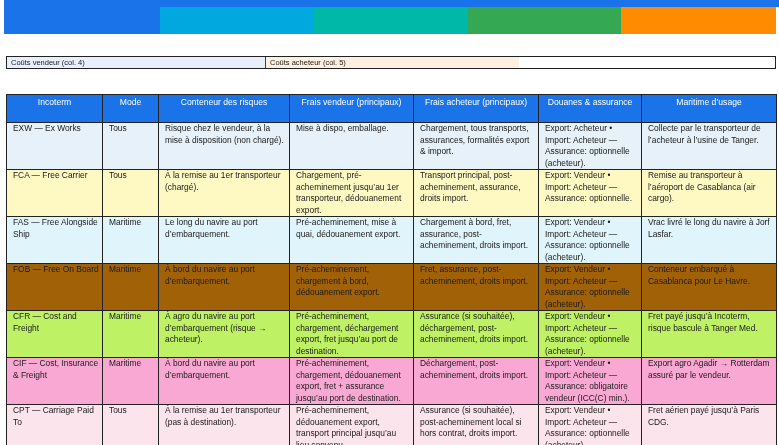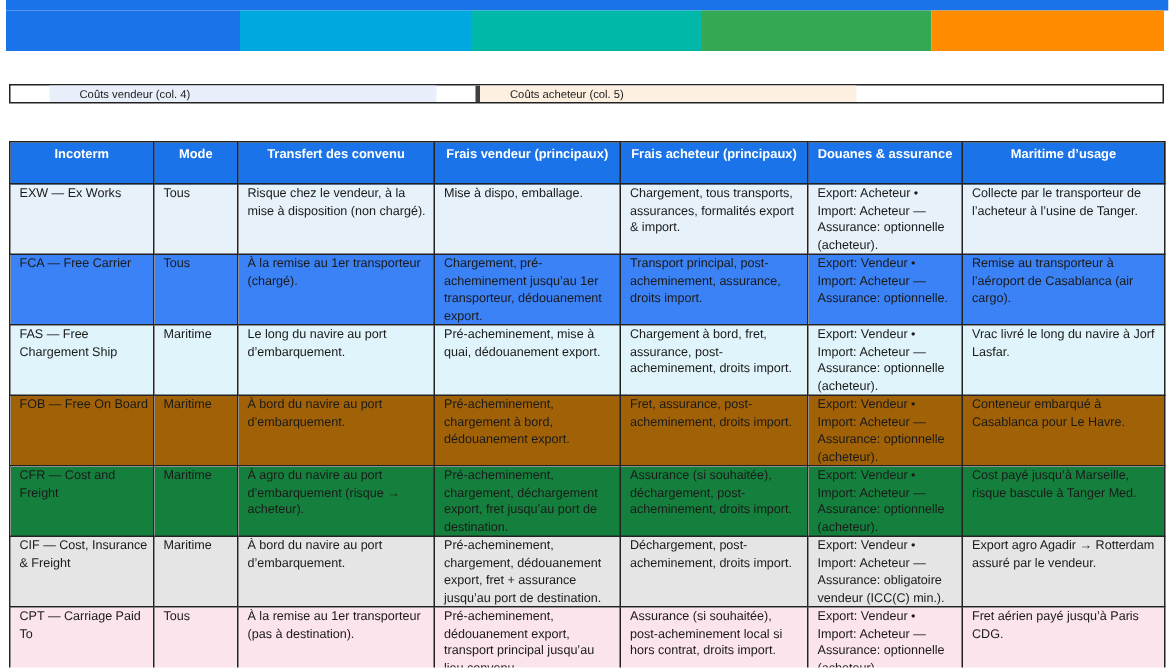--- a/index.html
+++ b/index.html
@@ -10,29 +10,29 @@
       color: #1a1a1a;
     }
     .topbar { position: absolute; left: 4px; top: 0; width: 775px; height: 7px; background: #1a73e8; }
     .band { position: absolute; top: 7px; height: 27px; display: flex; left: 4px; width: 772px; }
     .band div { height: 100%; }
     .legend {
       position: absolute; left: 6px; top: 56px; width: 770px; height: 13px;
       display: flex; border: 1px solid #222; box-sizing: border-box;
       font-size: 7.5px; line-height: 11px;
     }
-    .legend .lg { padding-left: 20px; box-sizing: border-box; white-space: nowrap; overflow: hidden; margin-left: 26px; }
-    .legend .lg + .lg { border-left: 3px solid #404040; }
+    .legend .lg { padding-left: 4px; box-sizing: border-box; white-space: nowrap; overflow: hidden; }
+    .legend .lg + .lg { border-left: 1px solid #404040; }
     table {
       position: absolute; left: 6px; top: 94px;
       border-collapse: collapse; table-layout: fixed; width: 770px;
       font-size: 8.4px; line-height: 11.5px;
     }
     th {
-      background: #1a73e8; color: #ffffff; font-weight: bold;
+      background: #1a73e8; color: #ffffff; font-weight: normal;
       font-size: 8.6px; line-height: 12px;
       height: 26px; vertical-align: top; padding: 1px 3px 0 3px;
       border: 1px solid #222; text-align: center;
     }
     td {
       vertical-align: top; padding: 0 3px 0 6px; border: 1px solid #222;
       height: 45px; overflow: hidden; word-wrap: break-word;
     }
     tr.last td { height: 60px; }
   </style>
@@ -60,74 +60,74 @@
       <col style="width:131px">
       <col style="width:124px">
       <col style="width:125px">
       <col style="width:103px">
       <col style="width:135px">
   </colgroup>
   <thead>
     <tr>
       <th>Incoterm</th>
       <th>Mode</th>
-      <th>Transfert des convenu</th>
+      <th>Conteneur des risques</th>
       <th>Frais vendeur (principaux)</th>
       <th>Frais acheteur (principaux)</th>
       <th>Douanes &amp; assurance</th>
       <th>Maritime d’usage</th>
     </tr>
   </thead>
   <tbody>
     <tr style="background:#e6f1fa">
       <td>EXW — Ex Works</td>
       <td>Tous</td>
       <td>Risque chez le vendeur, à la mise à disposition (non chargé).</td>
       <td>Mise à dispo, emballage.</td>
       <td>Chargement, tous transports, assurances, formalités export &amp; import.</td>
       <td>Export: Acheteur • Import: Acheteur — Assurance: optionnelle (acheteur).</td>
       <td>Collecte par le transporteur de l’acheteur à l’usine de Tanger.</td>
     </tr>
-    <tr style="background:#3b82f6">
+    <tr style="background:#fef9c3">
       <td>FCA — Free Carrier</td>
       <td>Tous</td>
       <td>À la remise au 1er transporteur (chargé).</td>
       <td>Chargement, pré-acheminement jusqu’au 1er transporteur, dédouanement export.</td>
       <td>Transport principal, post-acheminement, assurance, droits import.</td>
       <td>Export: Vendeur • Import: Acheteur — Assurance: optionnelle.</td>
       <td>Remise au transporteur à l’aéroport de Casablanca (air cargo).</td>
     </tr>
     <tr style="background:#e0f4fb">
-      <td>FAS — Free Chargement Ship</td>
+      <td>FAS — Free Alongside Ship</td>
       <td>Maritime</td>
       <td>Le long du navire au port d’embarquement.</td>
       <td>Pré-acheminement, mise à quai, dédouanement export.</td>
       <td>Chargement à bord, fret, assurance, post-acheminement, droits import.</td>
       <td>Export: Vendeur • Import: Acheteur — Assurance: optionnelle (acheteur).</td>
       <td>Vrac livré le long du navire à Jorf Lasfar.</td>
     </tr>
     <tr style="background:#a16207">
       <td>FOB — Free On Board</td>
       <td>Maritime</td>
       <td>À bord du navire au port d’embarquement.</td>
       <td>Pré-acheminement, chargement à bord, dédouanement export.</td>
       <td>Fret, assurance, post-acheminement, droits import.</td>
       <td>Export: Vendeur • Import: Acheteur — Assurance: optionnelle (acheteur).</td>
       <td>Conteneur embarqué à Casablanca pour Le Havre.</td>
     </tr>
-    <tr style="background:#15803d">
+    <tr style="background:#bef264">
       <td>CFR — Cost and Freight</td>
       <td>Maritime</td>
       <td>À agro du navire au port d’embarquement (risque → acheteur).</td>
       <td>Pré-acheminement, chargement, déchargement export, fret jusqu’au port de destination.</td>
       <td>Assurance (si souhaitée), déchargement, post-acheminement, droits import.</td>
       <td>Export: Vendeur • Import: Acheteur — Assurance: optionnelle (acheteur).</td>
-      <td>Cost payé jusqu’à Marseille, risque bascule à Tanger Med.</td>
+      <td>Fret payé jusqu’à Incoterm, risque bascule à Tanger Med.</td>
     </tr>
-    <tr style="background:#e5e5e5">
+    <tr style="background:#f9a8d4">
       <td>CIF — Cost, Insurance &amp; Freight</td>
       <td>Maritime</td>
       <td>À bord du navire au port d’embarquement.</td>
       <td>Pré-acheminement, chargement, dédouanement export, fret + assurance jusqu’au port de destination.</td>
       <td>Déchargement, post-acheminement, droits import.</td>
       <td>Export: Vendeur • Import: Acheteur — Assurance: obligatoire vendeur (ICC(C) min.).</td>
       <td>Export agro Agadir → Rotterdam assuré par le vendeur.</td>
     </tr>
     <tr class="last" style="background:#fce4ec">
       <td>CPT — Carriage Paid To</td>

